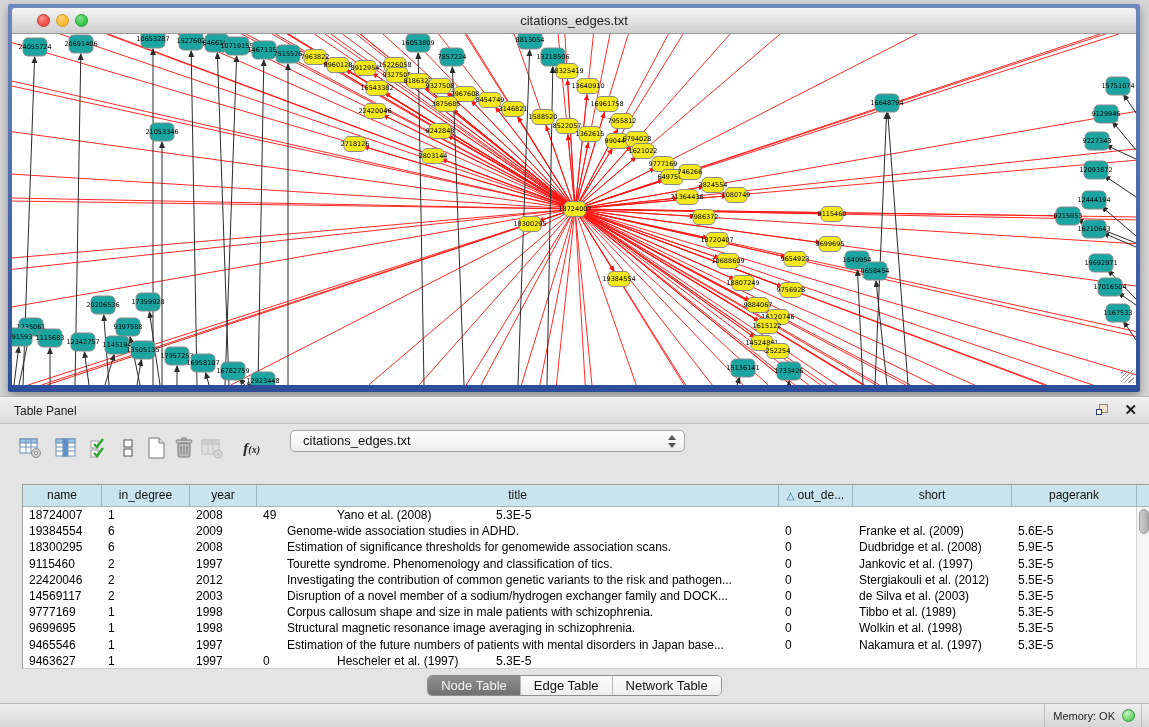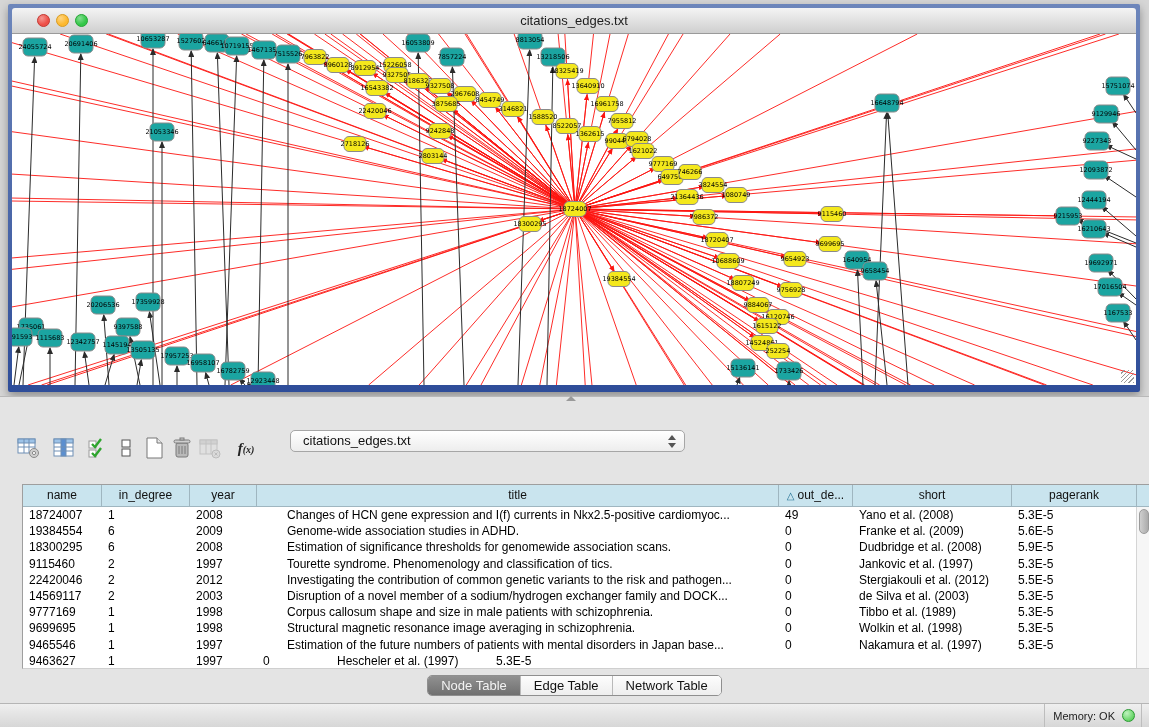--- a/index.html
+++ b/index.html
@@ -35,21 +35,21 @@
     border:1px solid #2a3a6a;background:#fff;}
   #close-icon{position:absolute;right:12px;top:4px;font-size:15px;font-weight:bold;
     color:#222;cursor:default;line-height:18px;}
   #splitter-notch{position:absolute;left:566px;top:-1px;width:0;height:0;
     border-left:5px solid transparent;border-right:5px solid transparent;
     border-bottom:5px solid #9a9a9a;}
 
   
   #toolbar{position:absolute;left:0;top:27px;width:100%;height:52px;}
   .tbtn{position:absolute;top:10px;width:28px;height:28px;display:flex;
-    align-items:center;justify-content:center;}
+    align-items:center;justify-content:flex-end;}
   #fx-label{font-family:"Liberation Serif",serif;font-style:italic;
     font-size:15px;font-weight:bold;color:#222;}
   #fx-label small{font-size:10px;}
   #table-combo{position:absolute;left:290px;top:6px;width:395px;height:22px;
     background:linear-gradient(#ffffff,#ededed);border:1px solid #a6a6a6;
     border-radius:5px;font-size:13px;color:#111;line-height:20px;
     padding-left:12px;}
   #combo-arrows{position:absolute;right:8px;top:3px;width:9px;height:15px;}
   #combo-arrows .up{position:absolute;left:1px;top:1px;width:0;height:0;
     border-left:4px solid transparent;border-right:4px solid transparent;
@@ -612,20 +612,28 @@
             <text x="575" y="207.3" text-anchor="middle" font-size="6.5px" font-family="DejaVu Sans, sans-serif" fill="#000">18724007</text>
           </g>
         </g>
       </svg>
     <div id="resize-grip"></div>
   </div>
 </div>
 
 <div id="table-panel">
   <div id="splitter-notch"></div>
+  <div id="panel-header">
+    <span id="panel-title">Table Panel</span>
+    <span id="float-icon">
+        <span class="back"></span>
+        <span class="front"></span>
+      </span>
+    <span id="close-icon">✕</span>
+  </div>
 
   <div id="toolbar">
 
     <div id="table-combo">
       <span>citations_edges.txt</span>
       <span id="combo-arrows">
           <span class="up"></span>
           <span class="down"></span>
         </span>
     </div>
@@ -702,21 +710,20 @@
         <div class="th" style="width: 522px;">title</div>
         <div class="th" style="width: 74px;"><span class="sortmark">△</span>out_de...</div>
         <div class="th" style="width: 159px;">short</div>
         <div class="th" style="width: 125px;">pagerank</div>
       </div>
     <div id="tbody">
         <div class="tr">
           <div class="td" style="width: 79px;">18724007</div>
           <div class="td" style="width: 88px;">1</div>
           <div class="td" style="width: 67px;">2008</div>
-          <div class="td" style="width: 522px; padding-left: 30px;">Changes of HCN gene expression and I(f) currents in Nkx2.5-positive cardiomyoc...</div>
           <div class="td" style="width: 74px;">49</div>
           <div class="td" style="width: 159px;">Yano et al. (2008)</div>
           <div class="td" style="width: 125px;">5.3E-5</div>
         </div>
         <div class="tr">
           <div class="td" style="width: 79px;">19384554</div>
           <div class="td" style="width: 88px;">6</div>
           <div class="td" style="width: 67px;">2009</div>
           <div class="td" style="width: 522px; padding-left: 30px;">Genome-wide association studies in ADHD.</div>
           <div class="td" style="width: 74px;">0</div>

